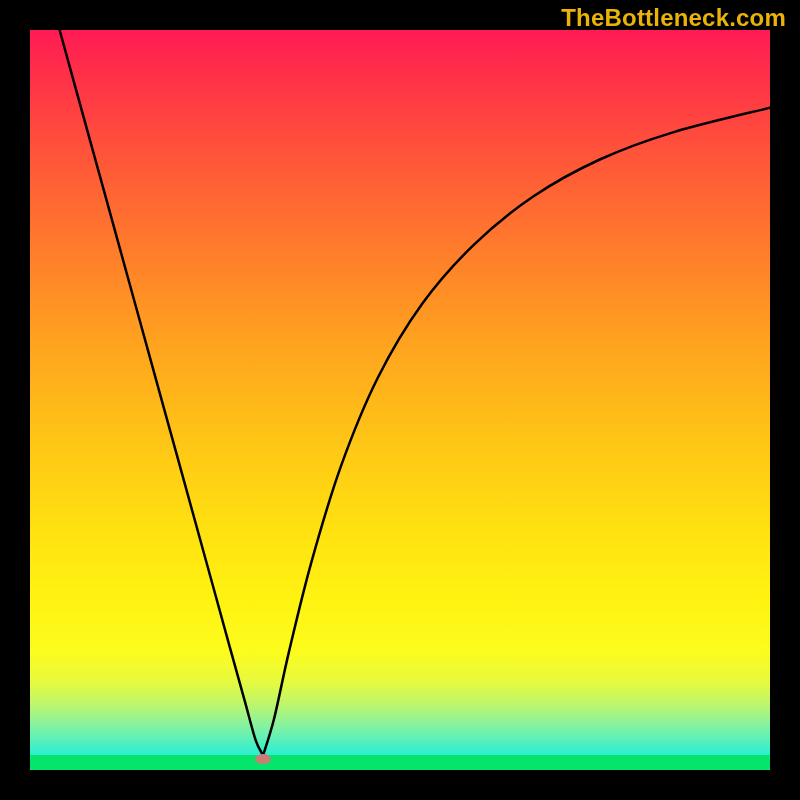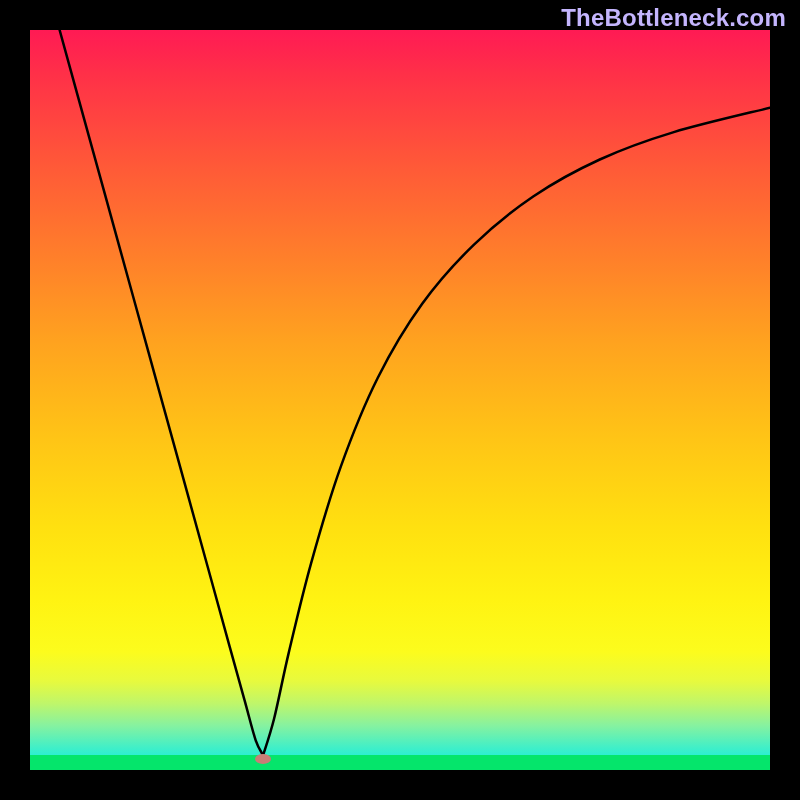--- a/index.html
+++ b/index.html
@@ -70,21 +70,21 @@
     width: 16px;
     height: 10px;
     border-radius: 50%;
     background: #c87d76;
     transform: translate(-50%, -50%);
   }
   .watermark {
     position: absolute;
     top: 4px;
     right: 14px;
-    color: #c4b5fd;
+    color: #eab308;
     font-size: 24px;
     font-weight: 600;
     letter-spacing: 0.2px;
     user-select: none;
   }
 </style>
 </head>
 <body>
 
 <div class="watermark">TheBottleneck.com</div>

